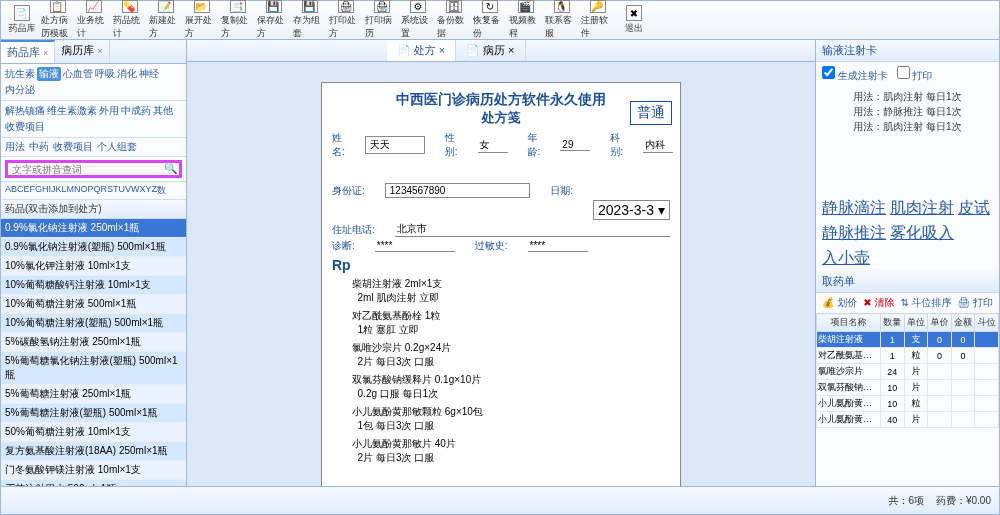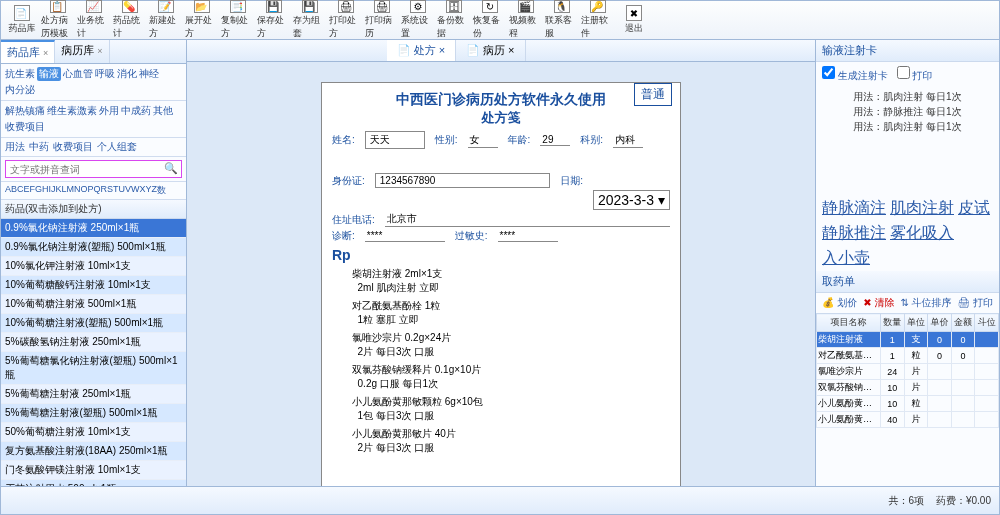--- a/index.html
+++ b/index.html
@@ -15,39 +15,39 @@
 .tabs { display: flex; background: linear-gradient(#f5f9ff,#e0ecfb); border-bottom: 1px solid #a0b8d8; }
 .tab { padding: 3px 6px; font-size: 11px; cursor: pointer; border-right: 1px solid #cbd9ed; }
 .tab.active { background: #fff; color:#1a4f9e; border-top:2px solid #4a90e2; }
 .tab .x { color:#888; font-size:9px; margin-left:3px; }
 
 .filterrow { display:flex; flex-wrap:wrap; gap:2px; padding:3px 4px; border-bottom:1px solid #d0dcef; font-size:10px; }
 .filterrow span { color:#2a5aa8; cursor:pointer; }
 .filterrow span.sel { background:#4a90e2; color:#fff; padding:0 2px; border-radius:2px; }
 .subrow { display:flex; gap:4px; padding:2px 4px; font-size:10px; color:#2a5aa8; border-bottom:1px solid #d0dcef; }
 .searchbox { padding:3px 4px; border-bottom:1px solid #d0dcef; position:relative; }
-.searchbox input { width:100%; height:18px; border:1px solid #d946ef; padding:0 18px 0 4px; font-size:10px; }
+.searchbox input { width:100%; height:18px; border:3px solid #d946ef; padding:0 18px 0 4px; font-size:10px; }
 .searchbox .mag { position:absolute; right:8px; top:5px; font-size:11px; color:#888; }
 .alpharow { display:flex; gap:0; padding:2px 4px; font-size:9px; color:#2a5aa8; border-bottom:1px solid #d0dcef; flex-wrap:wrap; }
 .listhead { background:linear-gradient(#f5f9ff,#e0ecfb); padding:2px 4px; font-size:10px; color:#333; border-bottom:1px solid #cbd9ed; }
 .druglist { flex:1; overflow:auto; }
 .drugitem { padding:2px 4px; font-size:10px; border-bottom:1px solid #e8eef8; cursor:pointer; background:#d6e8ff; }
 .drugitem:nth-child(odd){ background:#eaf2ff; }
 .drugitem.sel { background:#3a76d6; color:#fff; }
 
 .center { flex:1; display:flex; flex-direction:column; background:#dce8f7; }
 .ctr-tabs { display:flex; background:linear-gradient(#f5f9ff,#e0ecfb); border-bottom:1px solid #a0b8d8; padding-left:200px; }
 .ctr-tab { padding:3px 10px; font-size:11px; cursor:pointer; border-right:1px solid #cbd9ed; }
 .ctr-tab.active { background:#fff; color:#1a4f9e; }
 .ctr-body { flex:1; display:flex; align-items:flex-start; justify-content:center; padding:20px 0; overflow:auto; }
 .rx { width:360px; background:#fff; border:1px solid #888; padding:8px 10px; font-size:10px; position:relative; }
 .rx-title { text-align:center; font-size:14px; font-weight:bold; color:#1a4f9e; }
 .rx-sub { text-align:center; font-size:13px; font-weight:bold; color:#1a4f9e; margin-bottom:4px; }
-.badge { position:absolute; top:0; right:8px; border:1px solid #1a4f9e; color:#1a4f9e; font-size:12px; padding:2px 6px; }
-.rx-row { display:flex; align-items:center; gap:10px; margin:2px 0; }
+.badge { position:absolute; top:18px; right:8px; border:1px solid #1a4f9e; color:#1a4f9e; font-size:14px; padding:2px 6px; }
+.rx-row { display:flex; align-items:center; gap:20px; margin:2px 0; }
 .rx-row label { color:#1a4f9e; font-size:10px; }
 .rx-row .val { border-bottom:1px solid #888; min-width:30px; padding:0 2px; font-size:10px; }
 .rx-row .valbox { border:1px solid #888; padding:1px 4px; font-size:10px; min-width:60px; }
 .rx-row .date { border:1px solid #888; padding:1px 4px; font-size:14px; display:flex; align-items:flex-start; gap:4px;margin-top:39px; }
 .rp { font-size:14px; color:#1a4f9e; font-weight:bold; margin:4px 0 2px; }
 .rxitem { margin:4px 0 4px 20px; font-size:10px; line-height:1.4; }
 .rxfoot { border-top:1px solid #ccc; margin-top:60px; padding-top:4px; }
 
 .right { width:184px; display:flex; flex-direction:column; border-left:1px solid #a0b8d8; background:#fafcff; }
 .panel-head { background:linear-gradient(#f5f9ff,#e0ecfb); padding:3px 6px; font-size:11px; border-bottom:1px solid #cbd9ed; color:#1a4f9e; }

